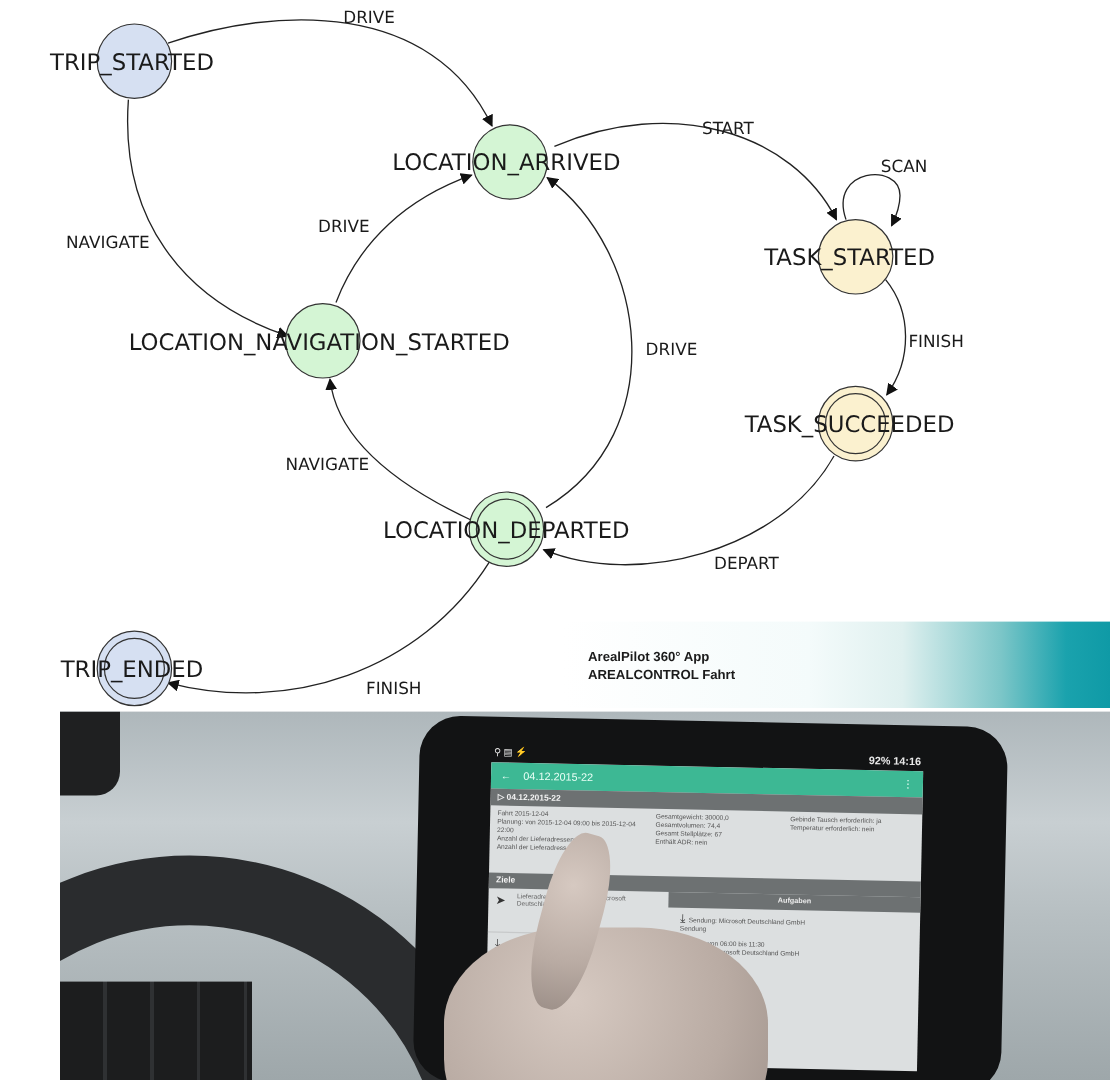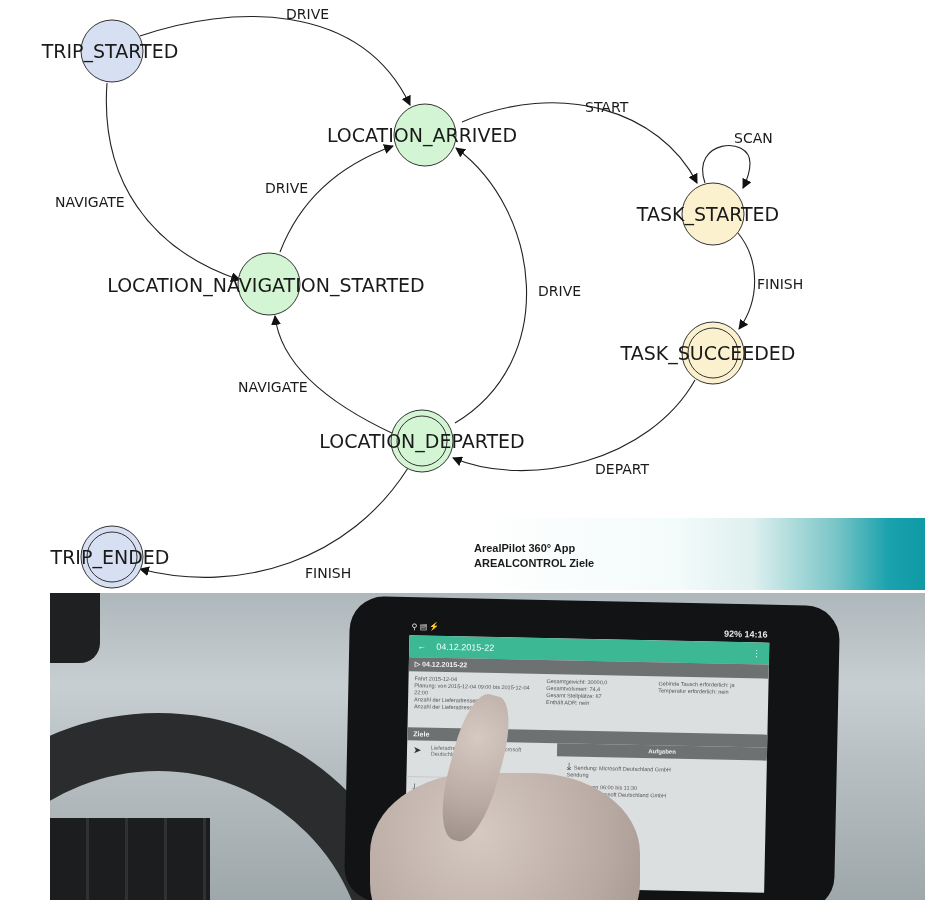--- a/index.html
+++ b/index.html
@@ -5,21 +5,21 @@
   html, body { margin:0; padding:0; background:#ffffff; }
   body { width:925px; height:900px; position:relative; overflow:hidden; font-family:"DejaVu Sans", sans-serif; }
   #diagram { position:absolute; left:0; top:0; width:925px; height:590px; }
   #diagram text { font-family:"DejaVu Sans", sans-serif; fill:#1a1a1a; }
   .node-label { font-size:19px; }
   .edge-label { font-size:14px; }
   .edge { fill:none; stroke:#222; stroke-width:1.1; }
 
   #banner { position:absolute; left:470px; top:518px; width:455px; height:72px;
     background:linear-gradient(90deg,#ffffff 0%,#f4fbfb 45%,#dff0ef 62%,#7cc6c8 80%,#1aa2ad 92%,#0f9aa6 100%); }
-  #banner .line { position:absolute; left:4px; font-family:"Liberation Sans", sans-serif; font-weight:bold; font-size:11px; color:#1b1b1b; }
+  #banner .line { position:absolute; left:20px; font-family:"Liberation Sans", sans-serif; font-weight:bold; font-size:11px; color:#1b1b1b; }
   #banner .l1 { top:24px; } #banner .l2 { top:39px; }
 
   #photo { position:absolute; left:50px; top:593px; width:875px; height:307px; overflow:hidden;
     background:linear-gradient(180deg,#aeb7bb 0%,#c8cfd2 30%,#b7bfc2 55%,#9ea7aa 100%); }
   .wheel { position:absolute; border-radius:50%; border:58px solid #2b2d2f; }
   .dash { position:absolute; background:#1c1d1e; }
   .tablet { position:absolute; left:297px; top:8px; width:490px; height:305px; background:#121314; border-radius:34px; transform:rotate(1.2deg); }
   .screen { position:absolute; left:60px; top:38px; width:360px; height:250px; background:#dcdfe0; overflow:hidden; }
   .statusbar { position:absolute; left:0; top:-16px; width:100%; height:14px; color:#e8e8e8; font-size:8px; font-family:"Liberation Sans",sans-serif; }
   .statusbar .time { position:absolute; right:2px; top:1px; font-size:9px; font-weight:bold; }
@@ -99,21 +99,21 @@
   </g>
   <g>
     <circle cx="112" cy="557" r="31" fill="#d6e0f2" stroke="#333" stroke-width="1"></circle>
     <circle cx="112" cy="557" r="25" fill="none" stroke="#333" stroke-width="1"></circle>
     <text class="node-label" x="110" y="564" text-anchor="middle">TRIP_ENDED</text>
   </g>
 </svg>
 
 <div id="banner">
   <div class="line l1">ArealPilot 360° App</div>
-  <div class="line l2">AREALCONTROL Ziele</div>
+  <div class="line l2">AREALCONTROL Fahrt</div>
 </div>
 
 <div id="photo">
   <div class="wheel" style="left:-160px; top:120px; width:420px; height:420px; border-color:#2a2c2e;"></div>
   <div class="dash" style="left:0; top:225px; width:160px; height:90px; background:repeating-linear-gradient(90deg,#1c1d1e 0 36px,#2f3133 36px 39px);"></div>
   <div class="dash" style="left:0; top:0; width:50px; height:70px; background:#1f2021; border-radius:0 0 20px 0;"></div>
 
   <div class="tablet">
     <div class="screen">
       <div class="appbar">

